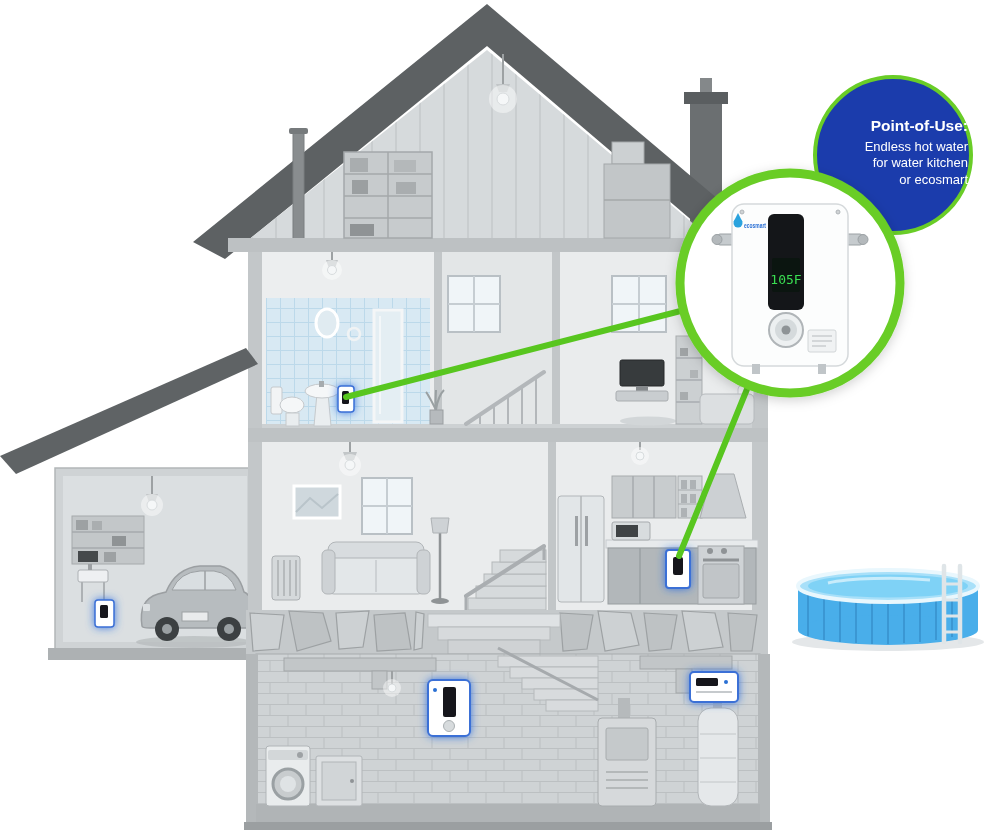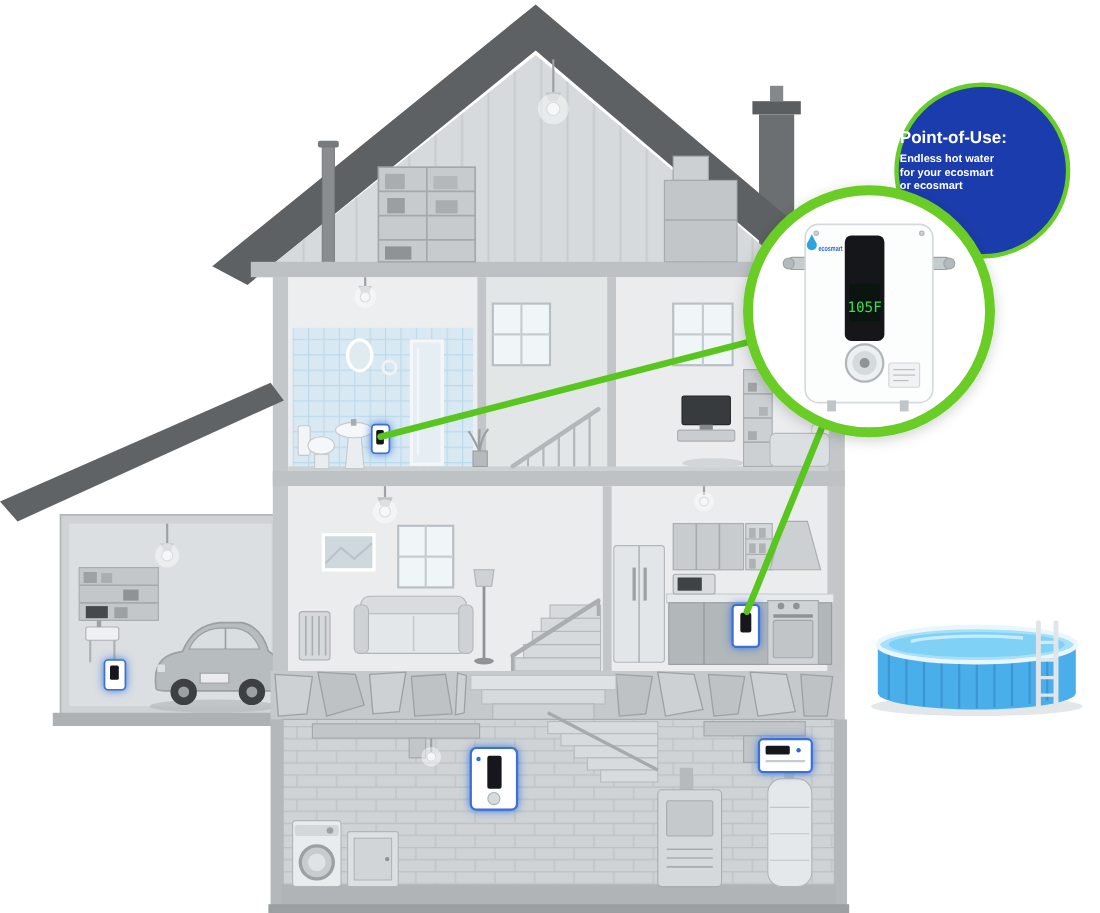--- a/index.html
+++ b/index.html
@@ -1,22 +1,22 @@
 <!DOCTYPE html>
 <html><head>
 <meta charset="utf-8">
 <style>
   html,body{margin:0;padding:0;background:#fff}
   .stage{position:relative;width:1000px;height:830px;background:#ffffff;overflow:hidden;
          font-family:"Liberation Sans",sans-serif}
   svg{position:absolute;left:0;top:0}
-  .bubble-text{position:absolute;left:818px;top:116px;width:150px;text-align:left;
+  .bubble-text{position:absolute;left:818px;top:116px;width:150px;text-align:right;
                color:#ffffff;pointer-events:none;line-height:1.28}
   .bubble-title{font-size:15.5px;font-weight:bold;margin-bottom:3px}
-  .bubble-line{font-size:10px;font-weight:bold}
+  .bubble-line{font-size:13px;font-weight:normal}
   
   .win{fill:#f0f5f8;stroke:#b9c0c5;stroke-width:2}
   .mull{stroke:#c6cdd2;stroke-width:2}
   .divider{fill:#c2c6c8}
   .stoneA{fill:#cdd1d3;stroke:#9da1a3;stroke-width:1.2}
   .stoneB{fill:#bec2c4;stroke:#9da1a3;stroke-width:1.2}
   .lamp{stroke:#9da1a3;stroke-width:2}
   .halo{fill:#ffffff;opacity:.45}
   .bulb{fill:#f5f7f8;stroke:#d8dcde}
   .shade{fill:#c2c6c8}
@@ -491,17 +491,17 @@
         <line x1="812" y1="341" x2="832" y2="341" stroke="#b6babd"></line>
         <line x1="812" y1="346" x2="826" y2="346" stroke="#b6babd"></line>
       </g>
     </g>
   </g>
 </svg>
 
 <div class="bubble-text">
   <div class="bubble-title">Point-of-Use:</div>
   <div class="bubble-line">Endless hot water</div>
-  <div class="bubble-line">for your ecosmart</div>
+  <div class="bubble-line">for water kitchen</div>
   <div class="bubble-line">or ecosmart</div>
 </div>
 
 </div>
 
 </body></html>

